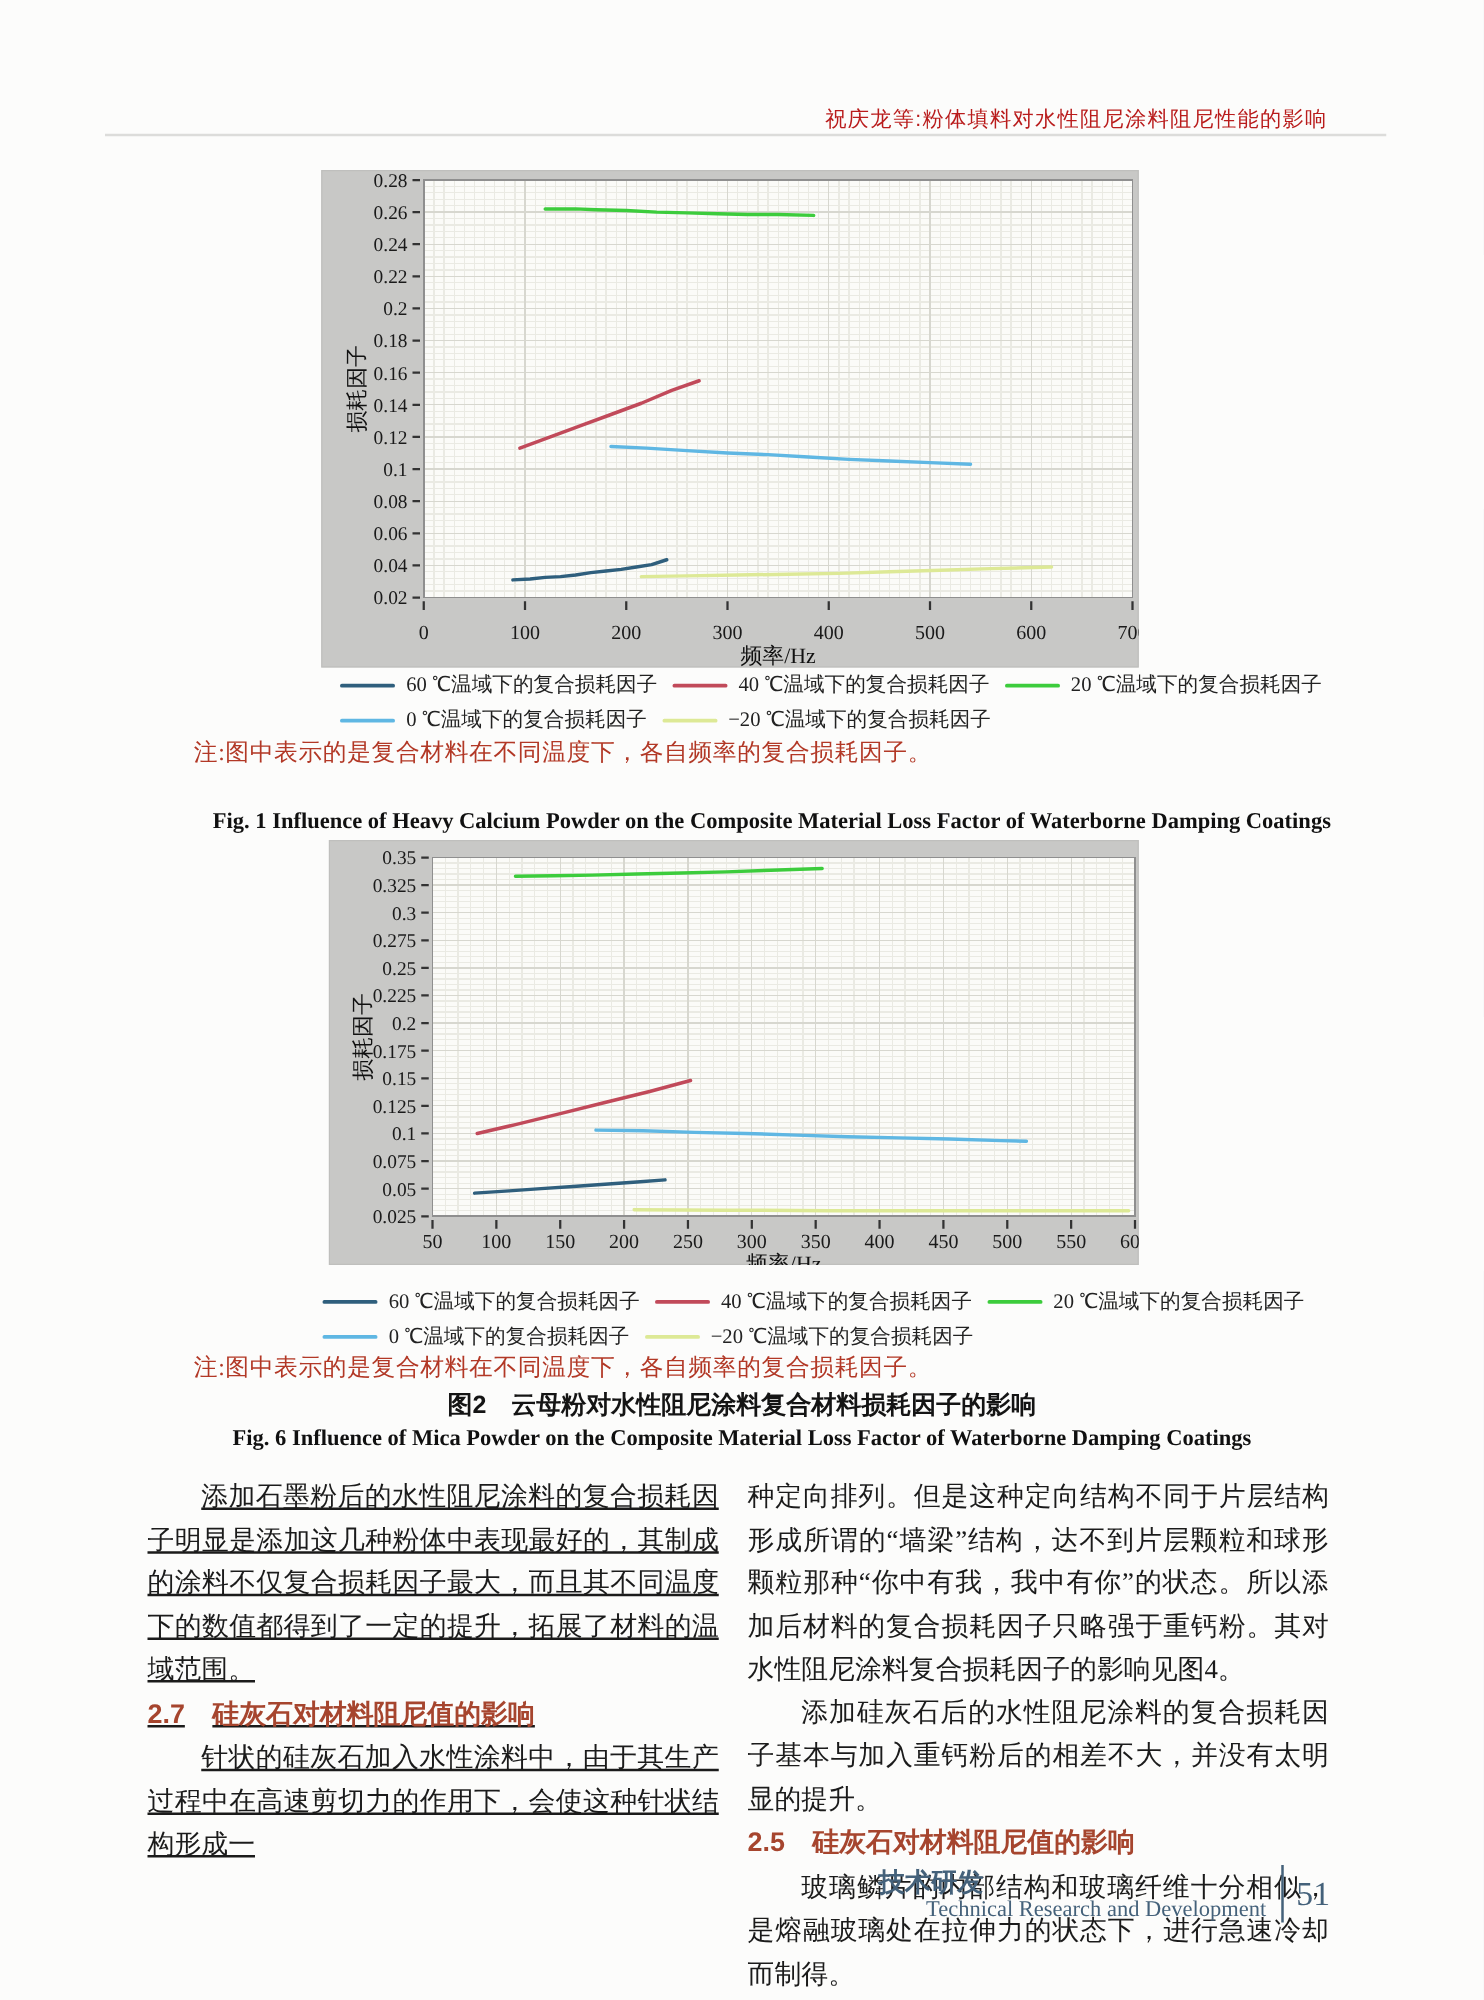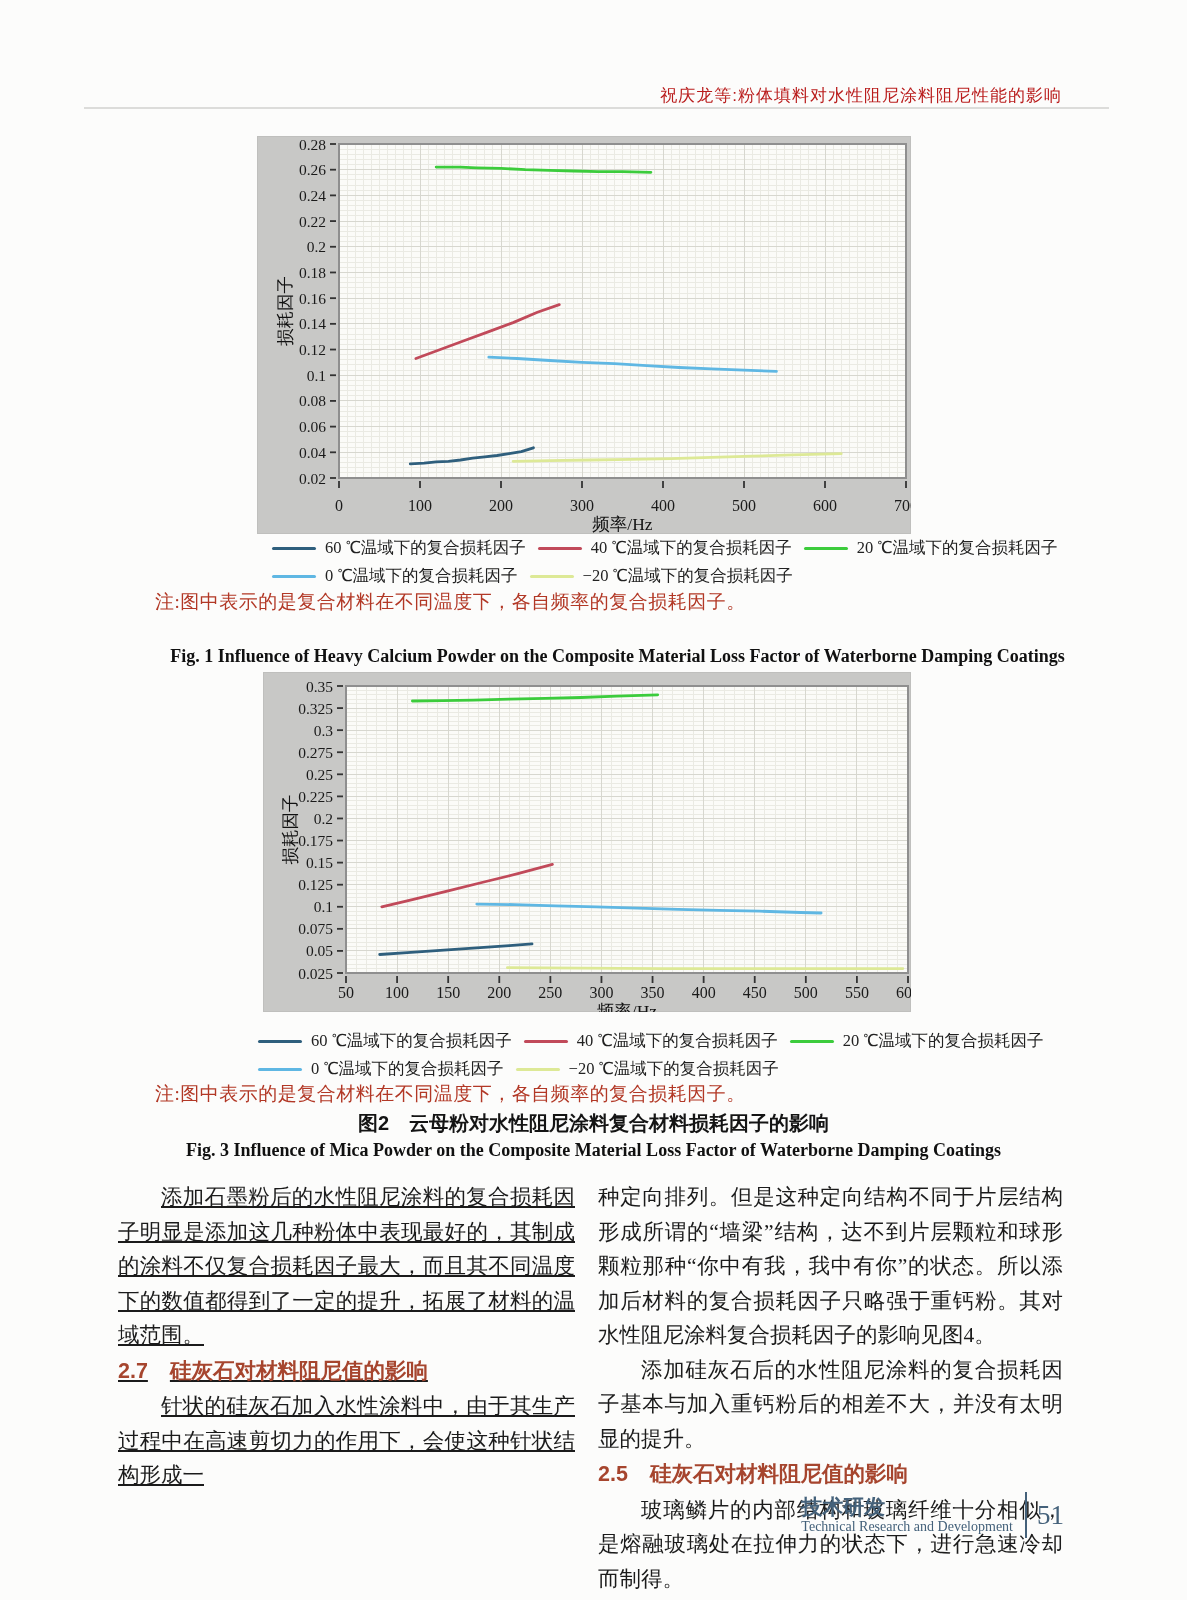--- a/index.html
+++ b/index.html
@@ -28,21 +28,21 @@
   .bodycol{position:absolute;font-size:21.5px;line-height:34.5px;text-align:justify;color:#1b1b1b;}
   .bodycol p{margin:0;text-indent:2em;}
   .bodycol p.noindent{text-indent:0;}
   .bodycol p.bh{font-family:"Liberation Sans",sans-serif;font-weight:bold;color:#a6452e;
         text-indent:0;margin:1px 0;}
   .bh-num{margin-right:22px;}
 
   .footer{position:absolute;top:1492px;right:123px;display:flex;align-items:center;color:#44617a;}
   .footer-text{margin-right:10px;padding-left:43px;}
   .footer-cn{font-family:"Liberation Sans",sans-serif;font-weight:bold;font-size:21px;line-height:24px;}
-  .footer-en{font-size:14px;line-height:16px;}
+  .footer-en{font-size:18px;line-height:16px;margin-left:38px;}
   .footer-bar{width:2px;height:46px;background:#44617a;margin:0 10px 0 2px;}
   .footer-num{font-size:27px;}
 </style>
 </head>
 <body>
 
 <div id="page">
 
   <div class="running-header">祝庆龙等:粉体填料对水性阻尼涂料阻尼性能的影响</div>
   <div class="header-rule"></div>
@@ -535,21 +535,21 @@
           <span class="llabel">0 ℃温域下的复合损耗因子</span>
         </span>
         <span class="litem">
           <span class="lswatch" style="background: rgb(221, 233, 150);"></span>
           <span class="llabel">−20 ℃温域下的复合损耗因子</span>
         </span>
       </div>
     </div>
   <div class="fig-note" style="left:155px;top:1081px;">注:图中表示的是复合材料在不同温度下，各自频率的复合损耗因子。</div>
   <div class="cap-cn" style="top:1110px;">图2　云母粉对水性阻尼涂料复合材料损耗因子的影响</div>
-  <div class="cap-en" style="top:1140px;">Fig. 3  Influence of Mica Powder on the Composite Material Loss Factor of Waterborne Damping Coatings</div>
+  <div class="cap-en" style="top:1140px;">Fig. 6  Influence of Mica Powder on the Composite Material Loss Factor of Waterborne Damping Coatings</div>
 
   <div class="bodycol" style="left:118px;top:1180px;width:457px;text-decoration:underline;">
       <p>添加石墨粉后的水性阻尼涂料的复合损耗因子明显是添加这几种粉体中表现最好的，其制成的涂料不仅复合损耗因子最大，而且其不同温度下的数值都得到了一定的提升，拓展了材料的温域范围。</p>
       <p class="bh"><span class="bh-num">2.7</span><span>硅灰石对材料阻尼值的影响</span></p>
       <p>针状的硅灰石加入水性涂料中，由于其生产过程中在高速剪切力的作用下，会使这种针状结构形成一</p>
     </div>
   <div class="bodycol" style="left:598px;top:1180px;width:465px;">
       <p class="noindent">种定向排列。但是这种定向结构不同于片层结构形成所谓的“墙梁”结构，达不到片层颗粒和球形颗粒那种“你中有我，我中有你”的状态。所以添加后材料的复合损耗因子只略强于重钙粉。其对水性阻尼涂料复合损耗因子的影响见图4。</p>
       <p>添加硅灰石后的水性阻尼涂料的复合损耗因子基本与加入重钙粉后的相差不大，并没有太明显的提升。</p>
       <p class="bh"><span class="bh-num">2.5</span><span>硅灰石对材料阻尼值的影响</span></p>

